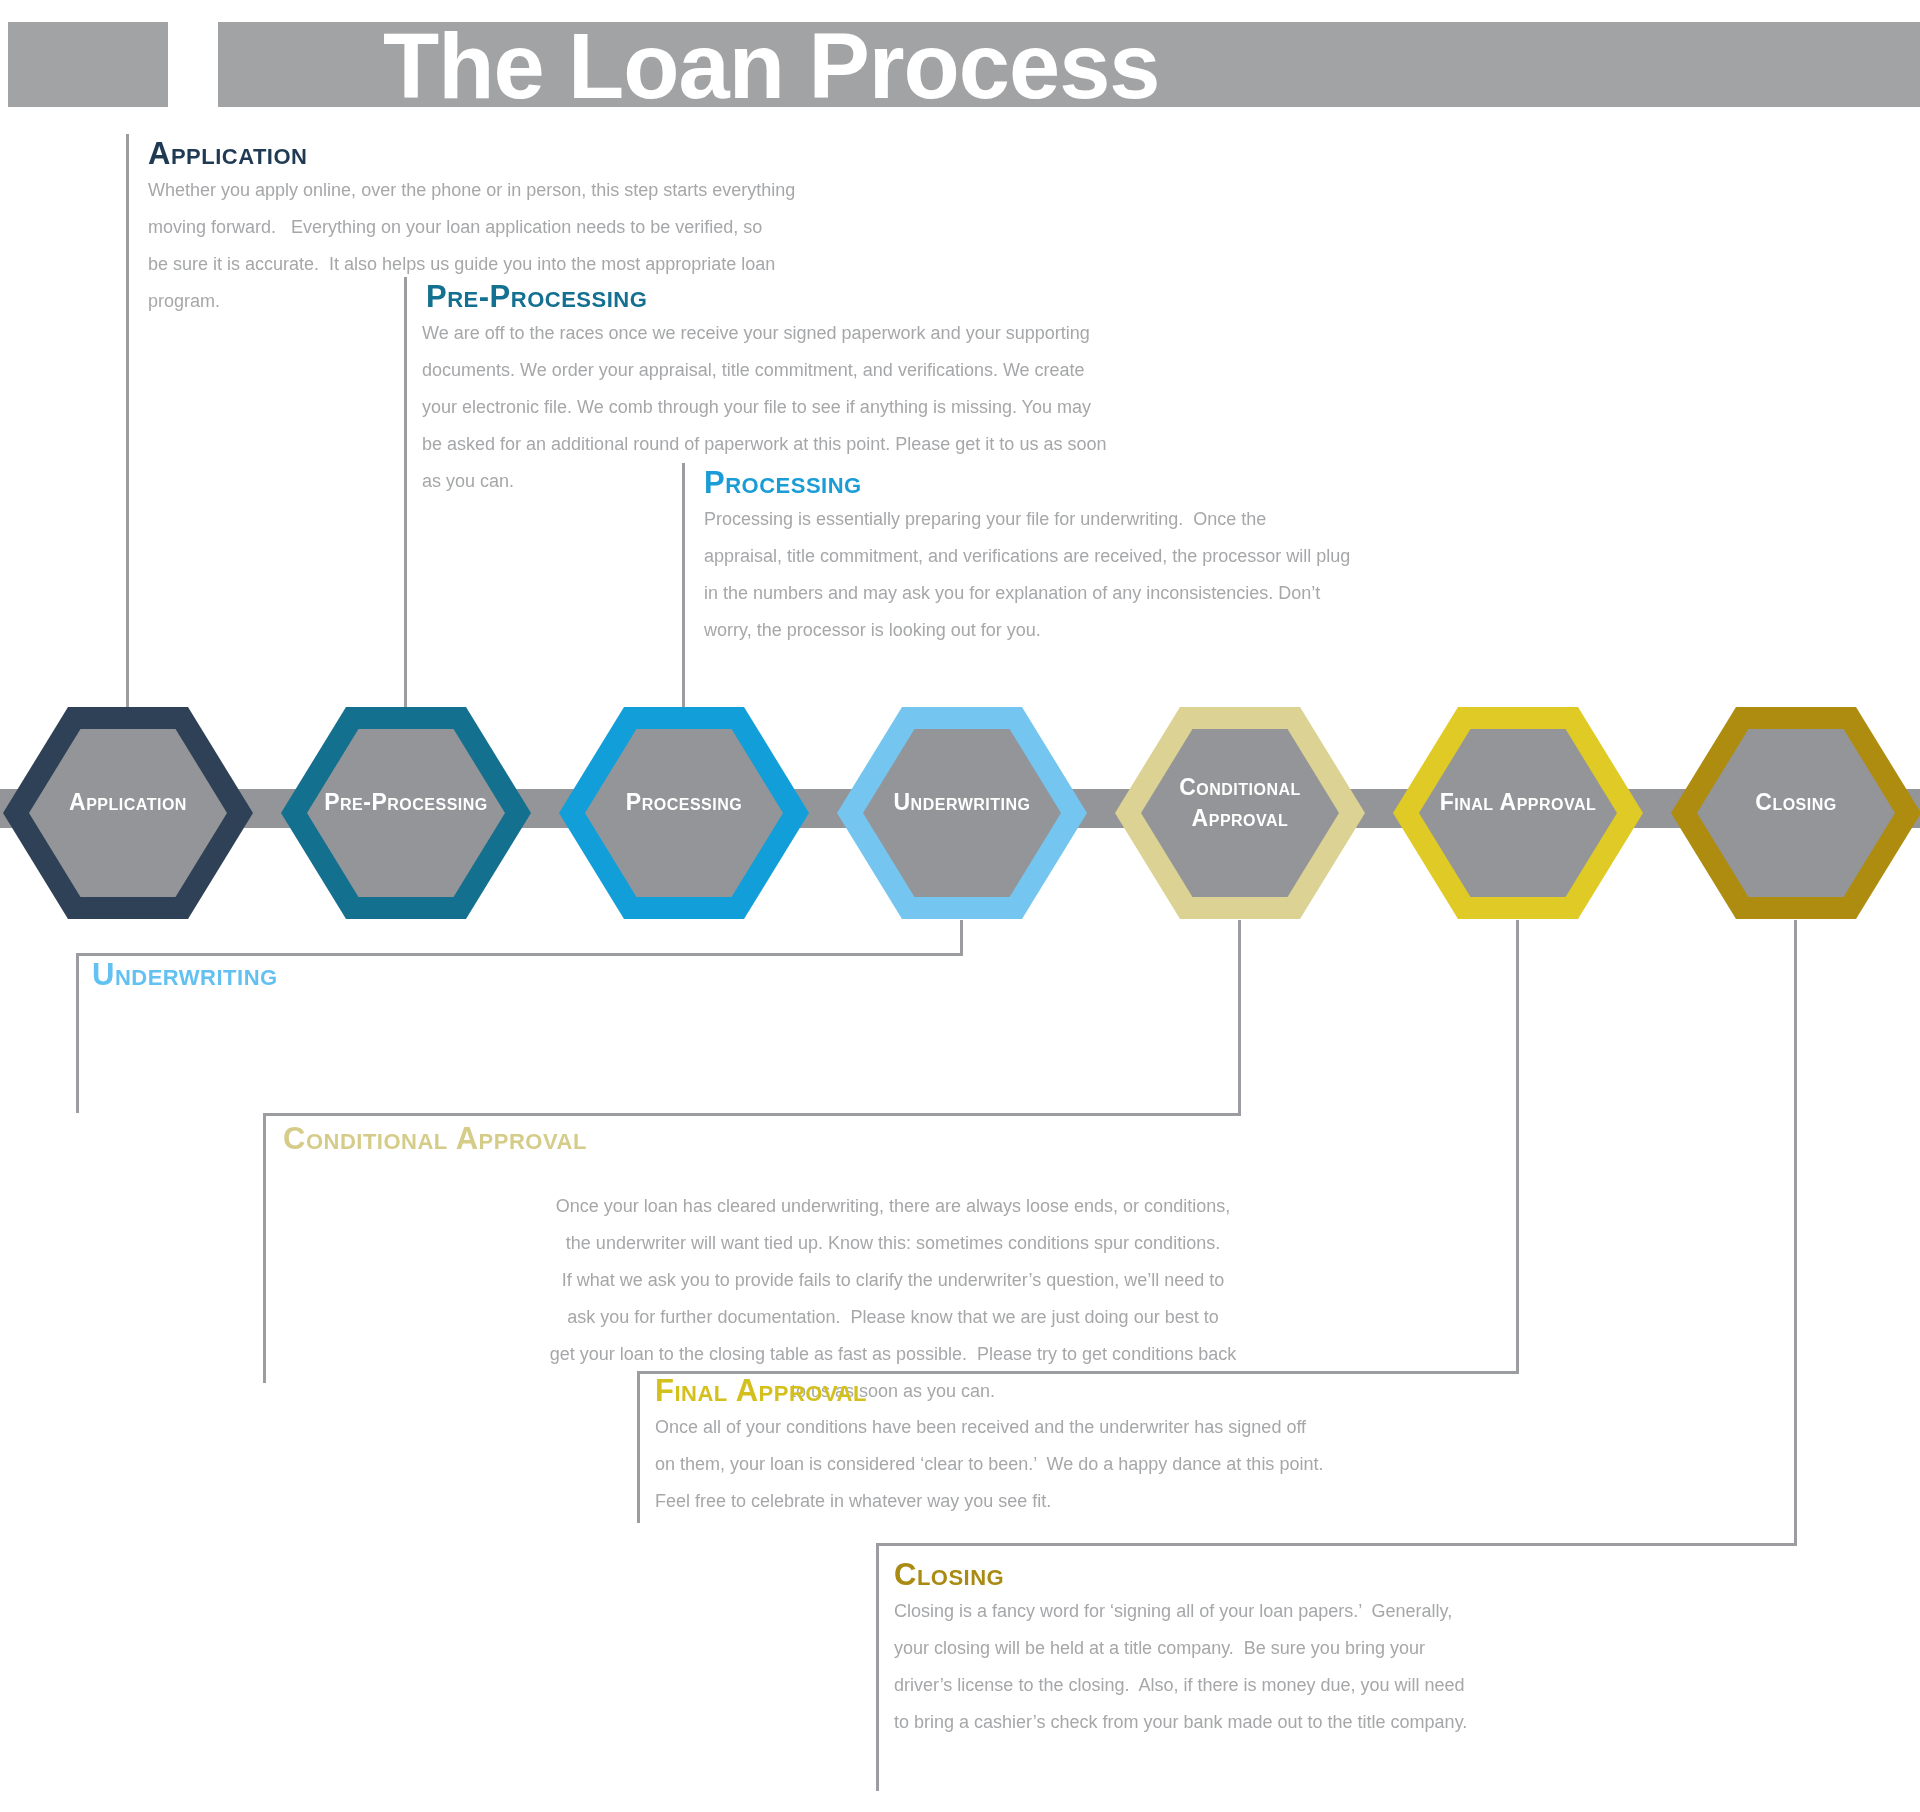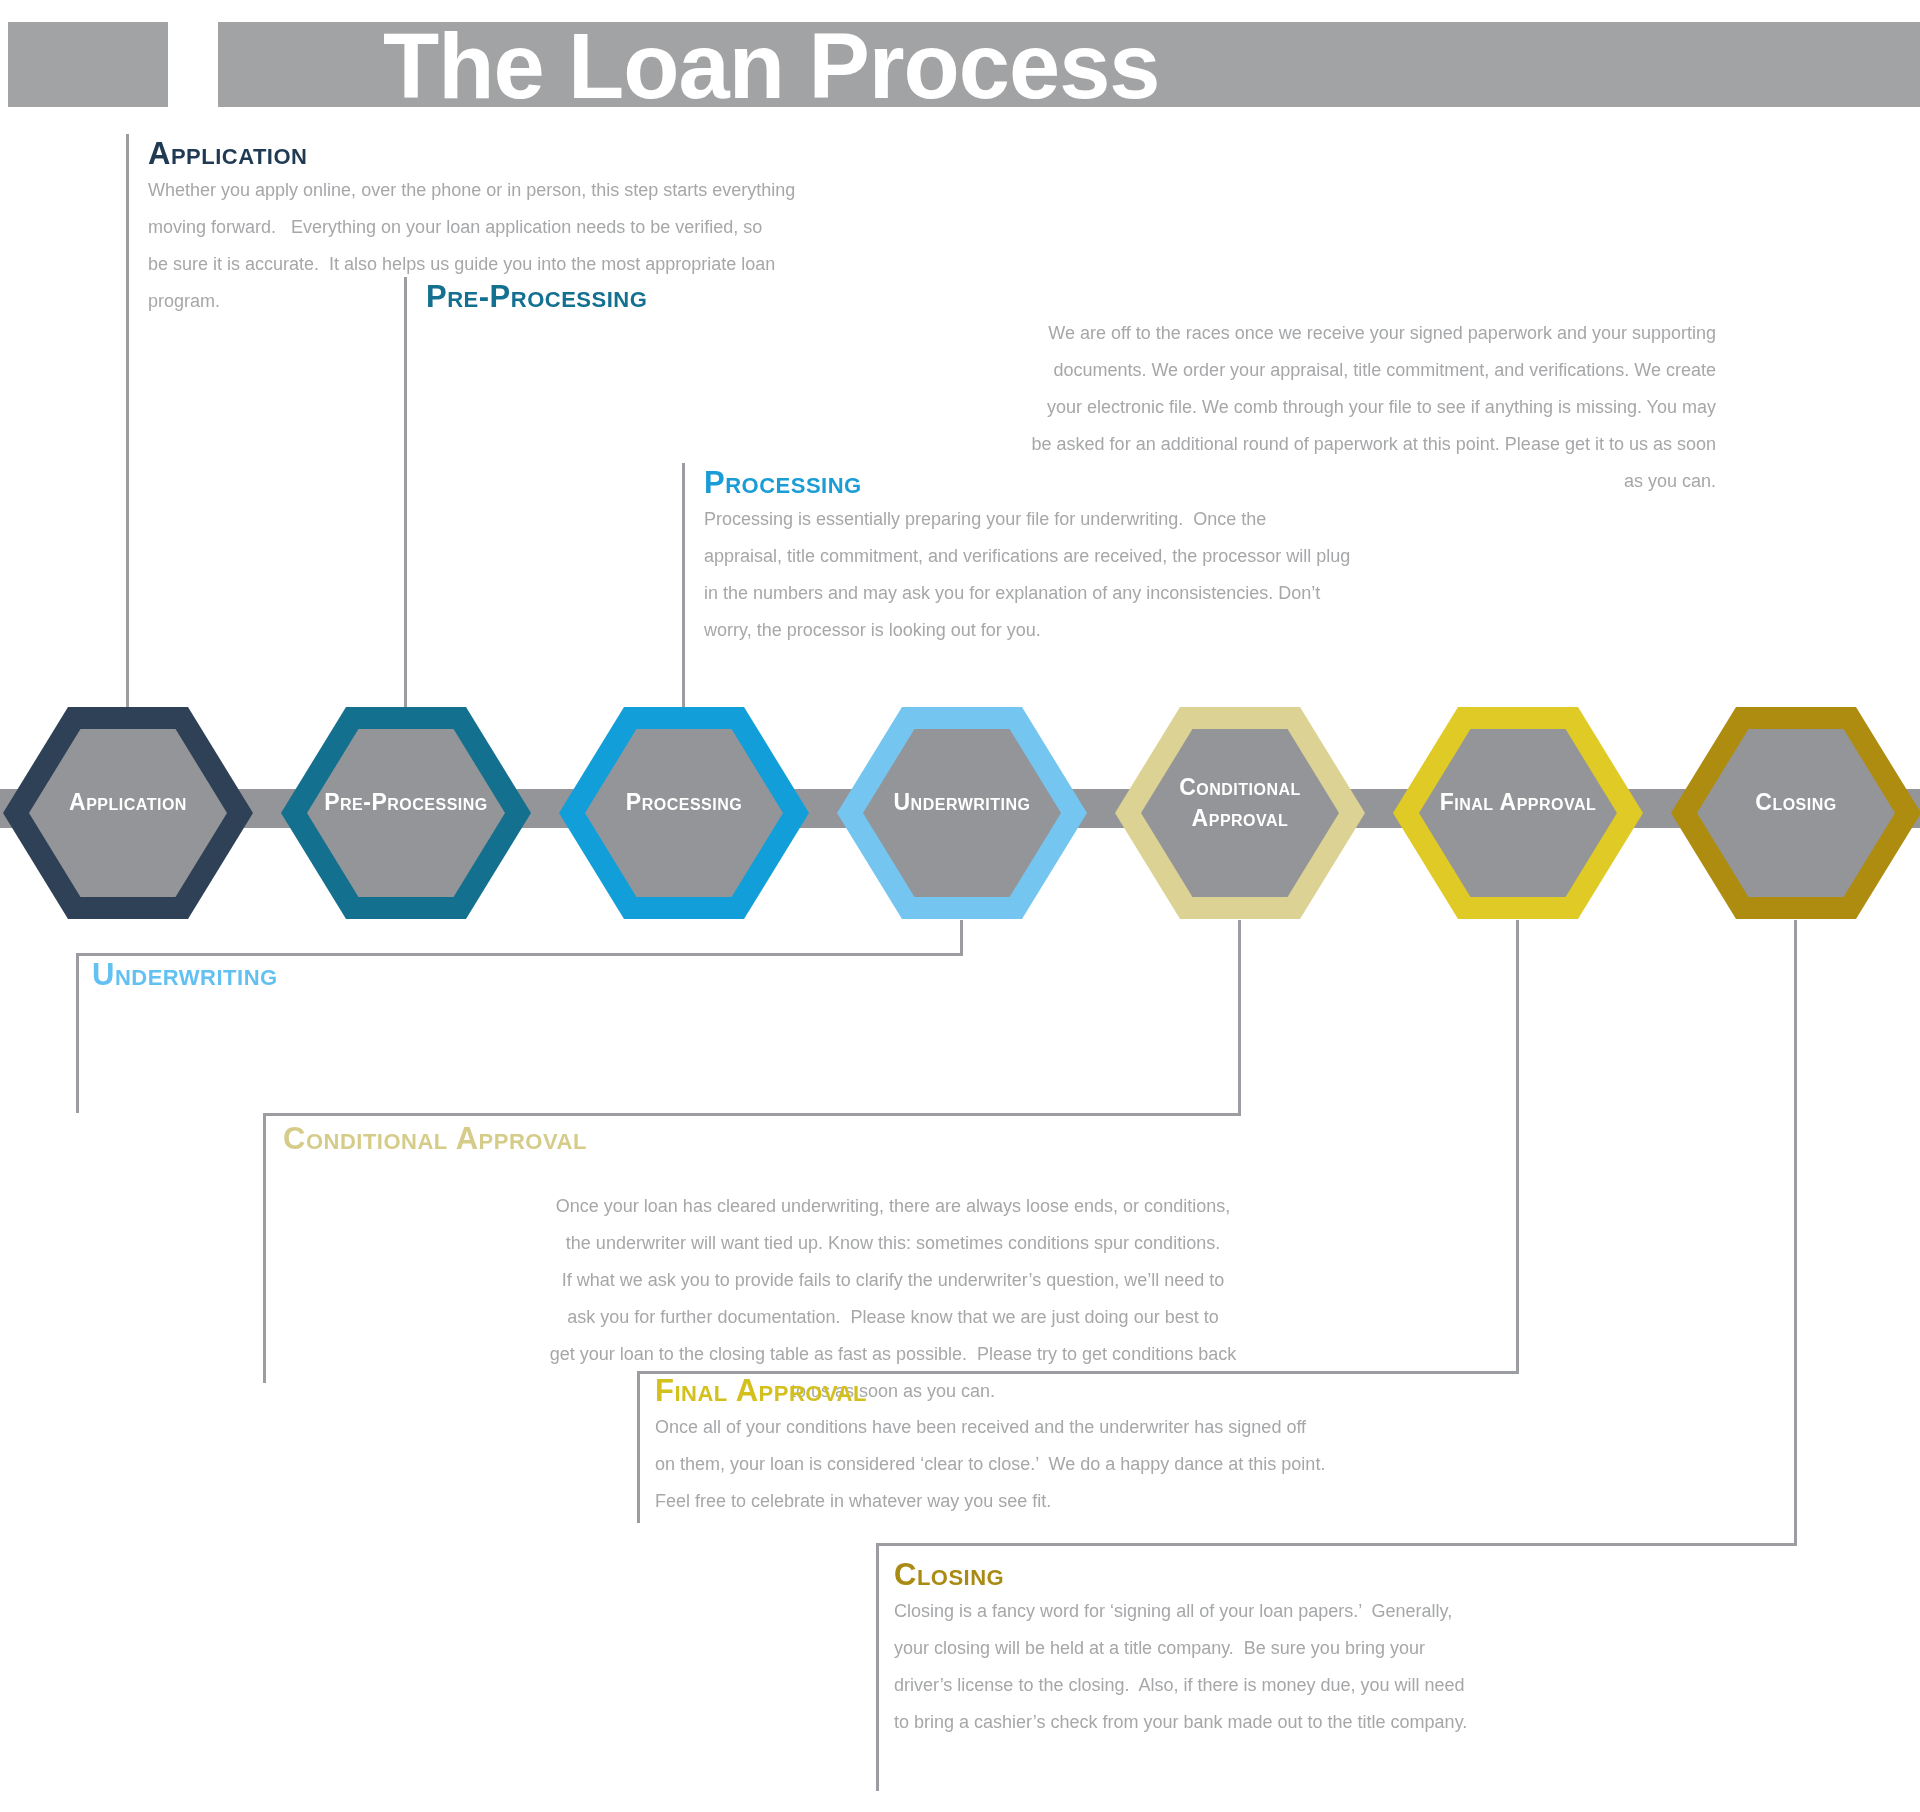--- a/index.html
+++ b/index.html
@@ -40,21 +40,21 @@
   .vl-proc{left:682px;top:463px;height:244px;}
   .vl-under{left:960px;top:920px;height:33px;}
   .vl-cond{left:1238px;top:920px;height:193px;}
   .vl-final{left:1516px;top:920px;height:451px;}
   .vl-close{left:1794px;top:920px;height:623px;}
 
   .hex-0{left:3px;}  .hex-1{left:281px;} .hex-2{left:559px;} .hex-3{left:837px;}
   .hex-4{left:1115px;} .hex-5{left:1393px;} .hex-6{left:1671px;}
 
   .hd-app{left:148px;top:136px;}   .bd-app{left:148px;top:172px;width:1250px;}
-  .hd-pre{left:426px;top:279px;}   .bd-pre{left:436px;top:315px;width:1280px;text-align:right;}
+  .hd-pre{left:426px;top:279px;}   .bd-pre{left:422px;top:315px;width:1280px;}
   .hd-proc{left:704px;top:465px;}  .bd-proc{left:704px;top:501px;width:1210px;}
 
   .box-under{left:76px;top:953px;width:884px;height:157px;}
   .hd-under{left:92px;top:957px;}  .bd-under{left:92px;top:993px;width:1000px;}
   .box-cond{left:263px;top:1113px;width:975px;height:267px;}
   .hd-cond{left:283px;top:1121px;} .bd-cond{left:283px;top:1188px;width:1220px;text-align:center;}
   .box-final{left:637px;top:1371px;width:879px;height:149px;}
   .hd-final{left:655px;top:1373px;}.bd-final{left:655px;top:1409px;width:1220px;}
   .box-close{left:876px;top:1543px;width:918px;height:245px;}
   .hd-close{left:894px;top:1557px;}.bd-close{left:894px;top:1593px;width:1010px;}
@@ -135,21 +135,21 @@
   <div class="body bd-cond">Once your loan has cleared underwriting, there are always loose ends, or conditions,
 the underwriter will want tied up. Know this: sometimes conditions spur conditions.
 If what we ask you to provide fails to clarify the underwriter’s question, we’ll need to
 ask you for further documentation.  Please know that we are just doing our best to
 get your loan to the closing table as fast as possible.  Please try to get conditions back
 to us as soon as you can.</div>
 
   <div class="lblock box-final"></div>
   <div class="heading hd-final" style="color: rgb(212, 192, 29);">Final Approval</div>
   <div class="body bd-final">Once all of your conditions have been received and the underwriter has signed off
-on them, your loan is considered ‘clear to close.’  We do a happy dance at this point.
+on them, your loan is considered ‘clear to been.’  We do a happy dance at this point.
 Feel free to celebrate in whatever way you see fit.</div>
 
   <div class="lblock box-close"></div>
   <div class="heading hd-close" style="color: rgb(169, 138, 19);">Closing</div>
   <div class="body bd-close">Closing is a fancy word for ‘signing all of your loan papers.’  Generally,
 your closing will be held at a title company.  Be sure you bring your
 driver’s license to the closing.  Also, if there is money due, you will need
 to bring a cashier’s check from your bank made out to the title company.</div>
 
 </div>

